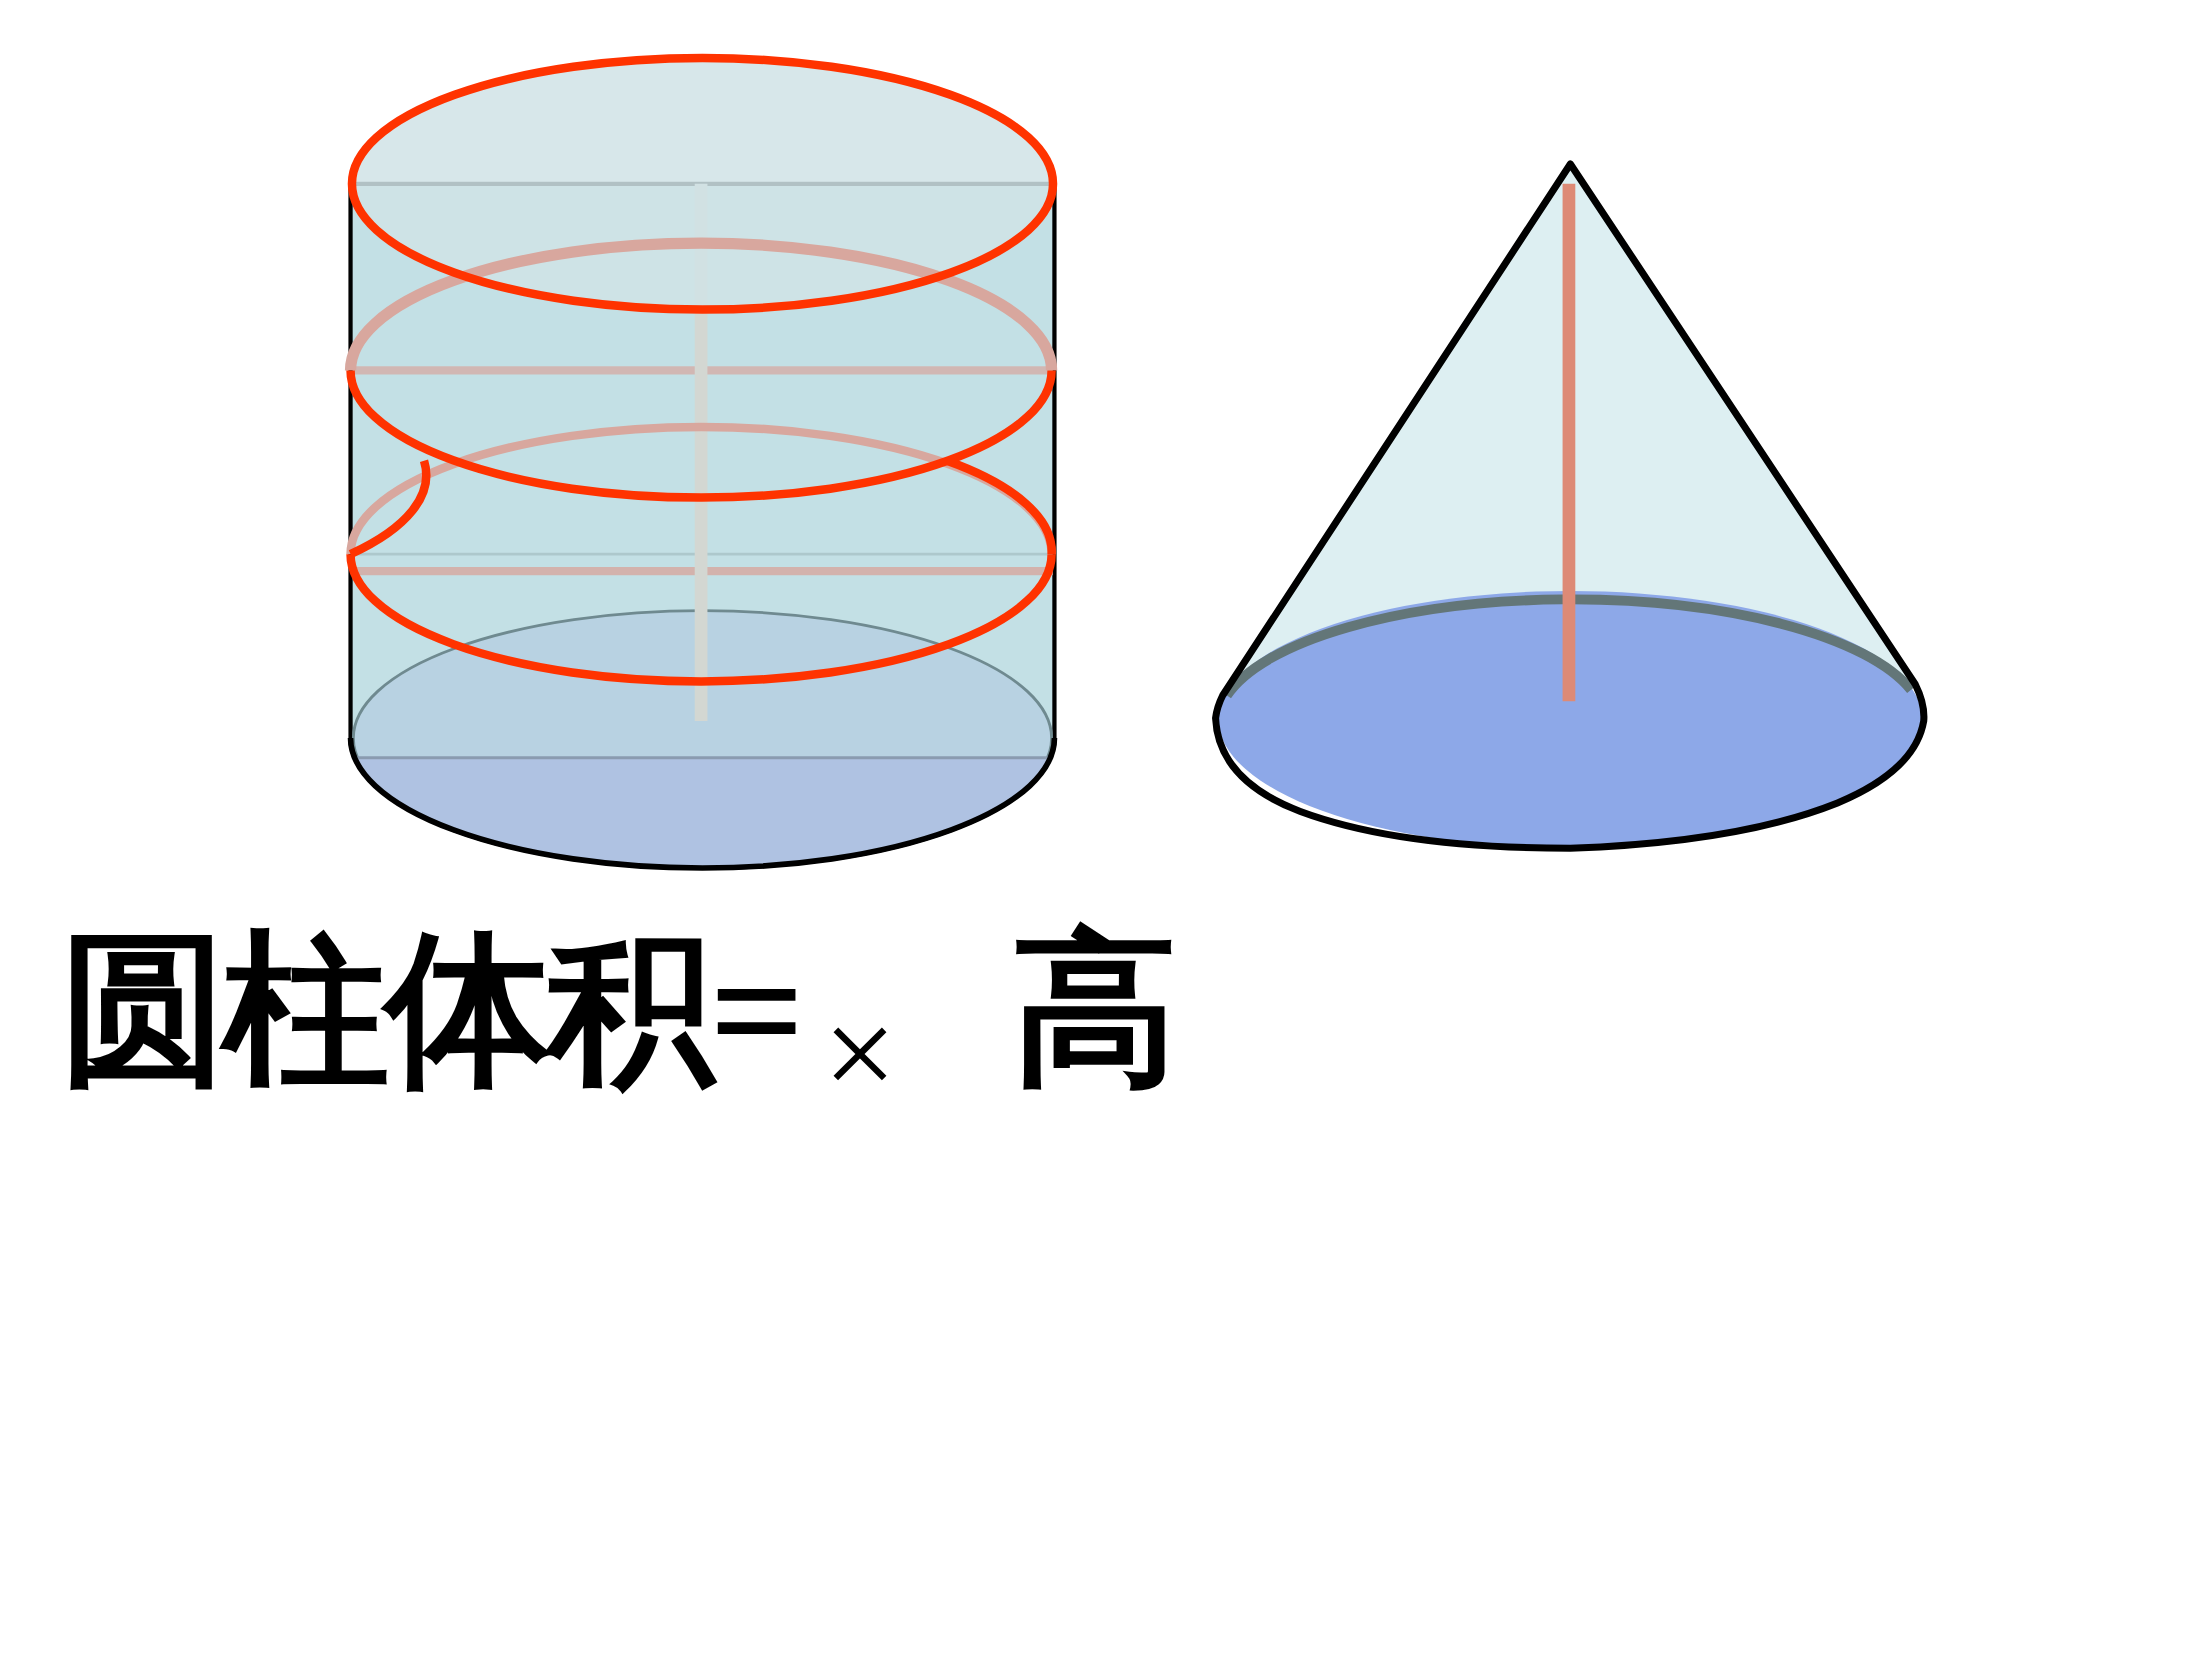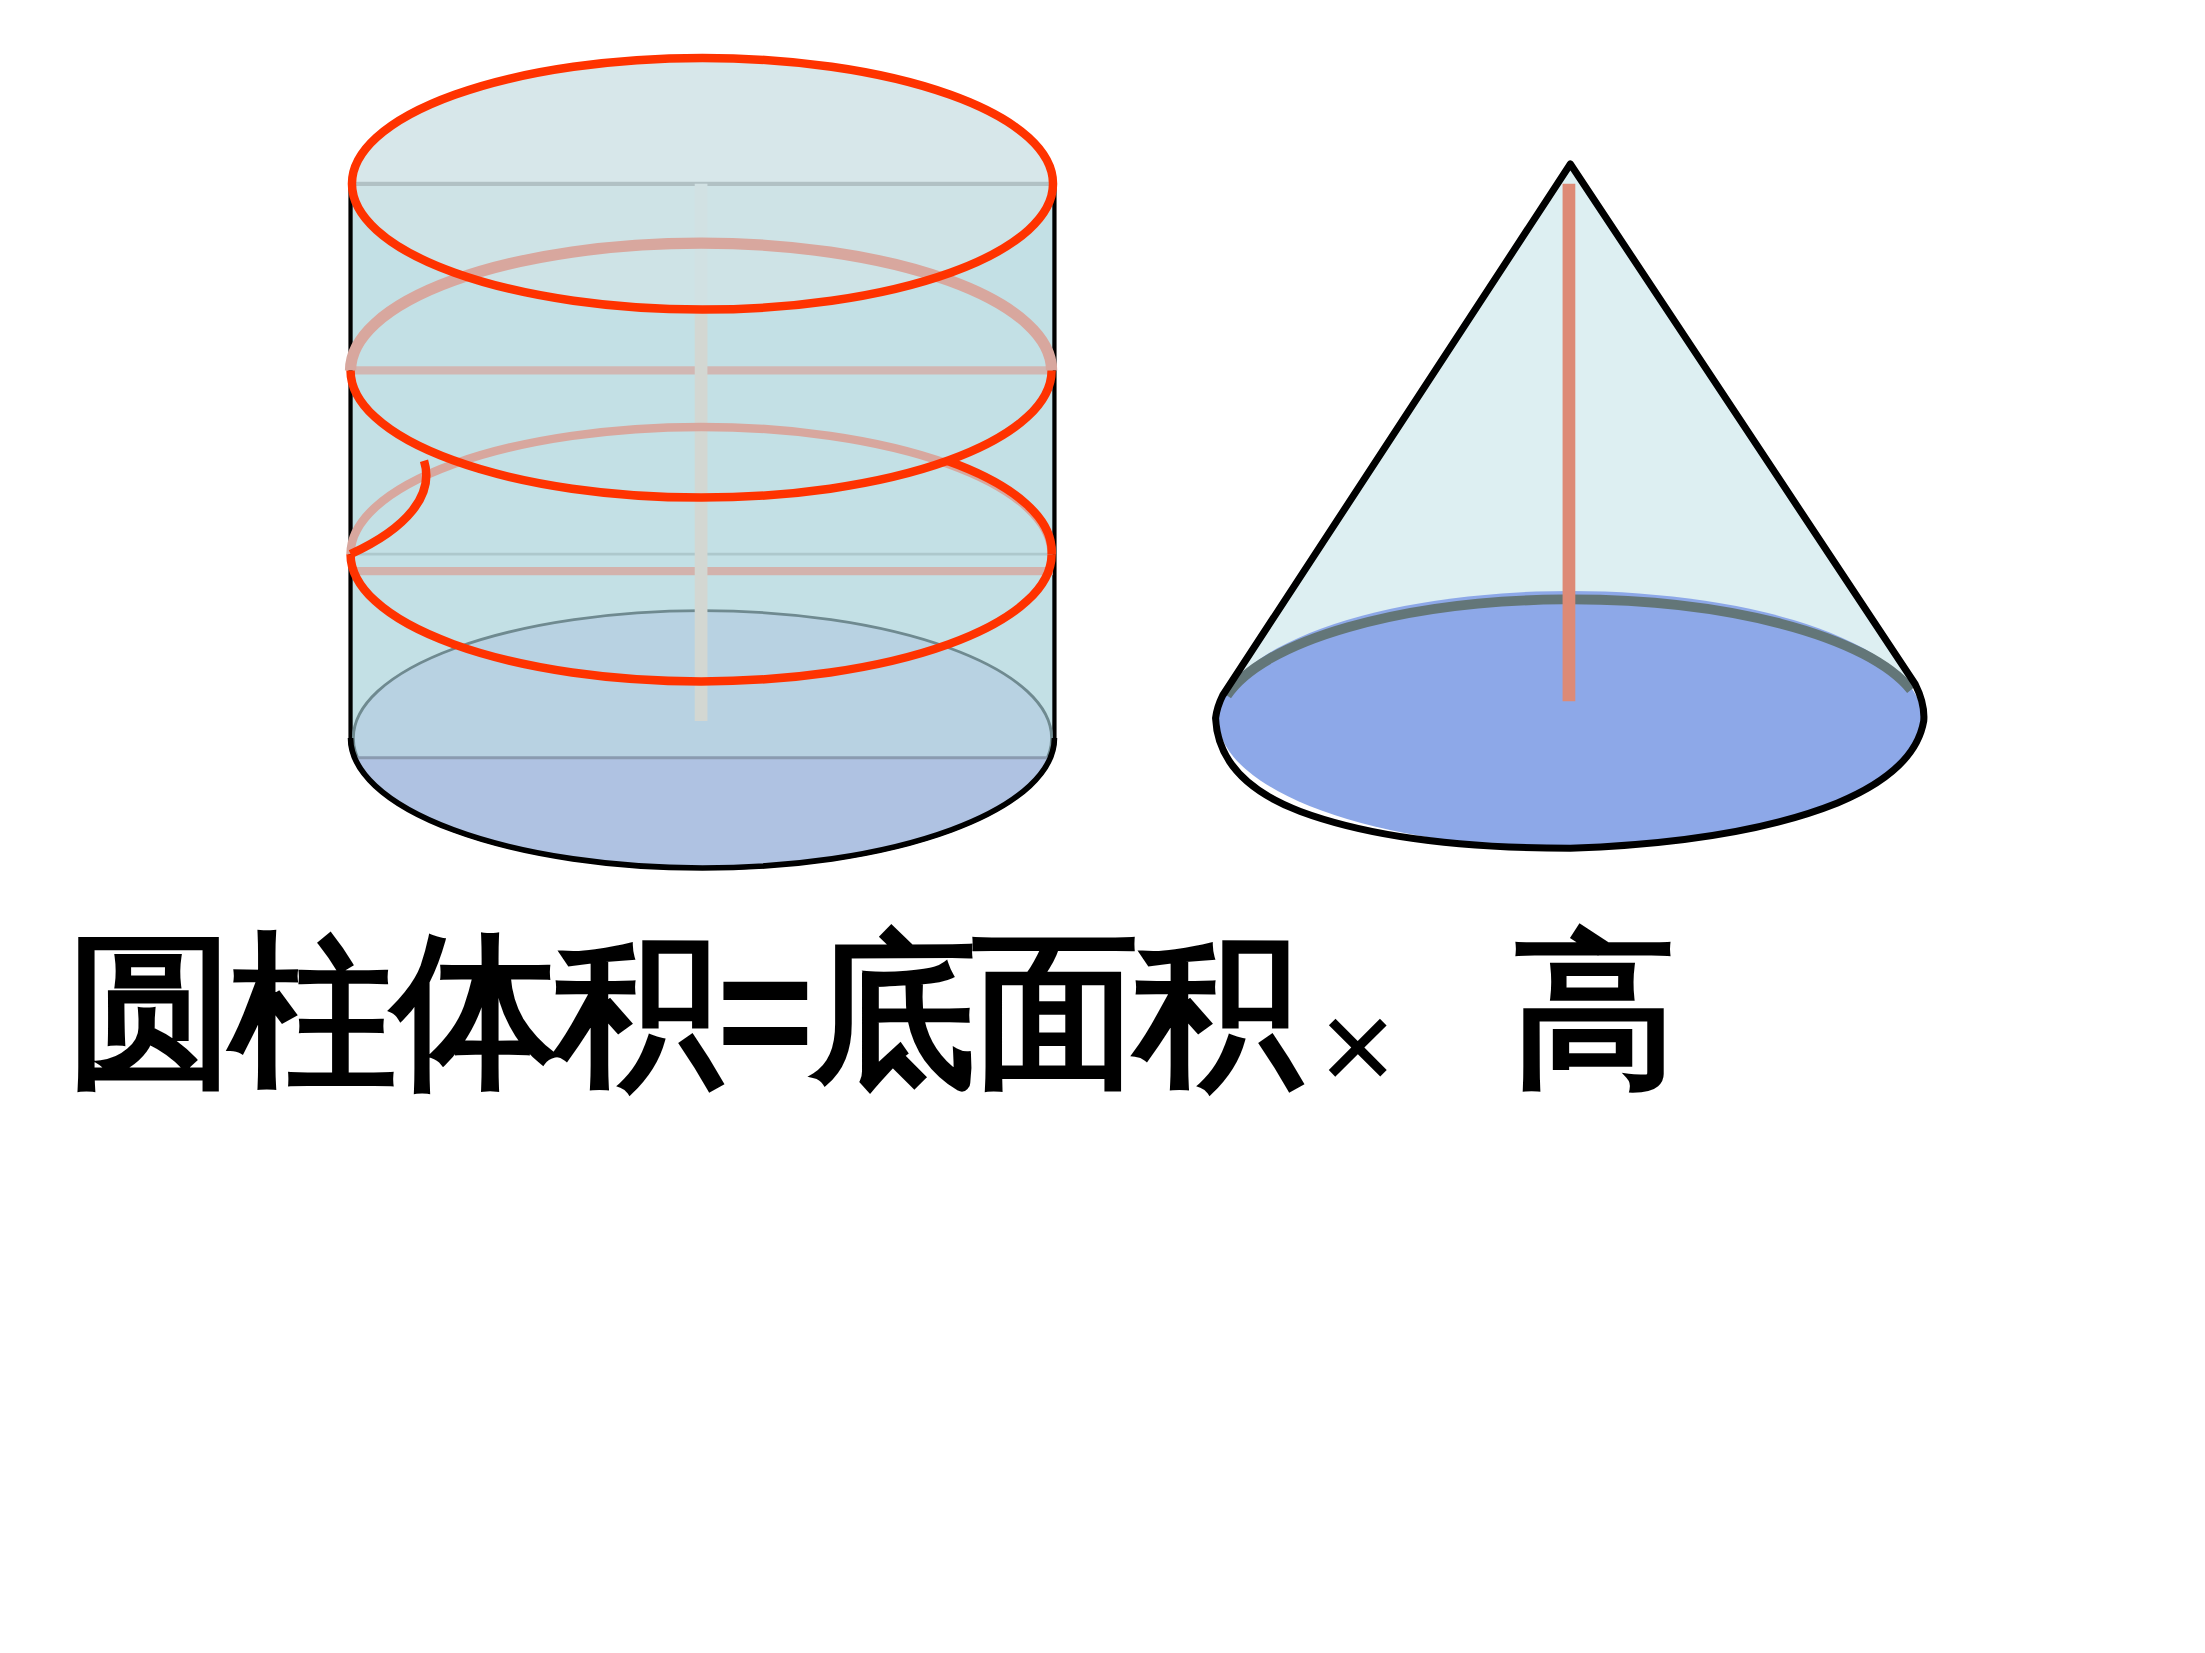--- a/index.html
+++ b/index.html
@@ -1,19 +1,19 @@
 <!DOCTYPE html>
 <html style="font-size:12.3px"><head>
 <meta charset="utf-8">
 <style>
   html, body { margin:0; padding:0; background:#ffffff; }
   body { width:2205px; height:1654px; position:relative; overflow:hidden; }
   #stage { position:absolute; left:0; top:0; width:2205px; height:1654px; }
-  .formula { position:absolute; top:919px; left:67px; height:184px; display:flex; align-items:center;
-    font-family:Liberation Sans, sans-serif; font-weight:bold; color:#000; }
+  .formula { position:absolute; top:919px; left:60px; height:184px; display:flex; 
+    font-family:Liberation Serif, serif; font-weight:bold; color:#000; }
   .formula .term { font-size:167px; line-height:184px; letter-spacing:-4.6px; }
   .formula .times { font-size:130px; font-weight:normal; margin-left:23px; margin-right:115px; margin-top:69px; line-height:130px; }
 </style>
 </head>
 <body>
 
 <svg id="stage" viewBox="0 0 1560 1170" preserveAspectRatio="none" xmlns="http://www.w3.org/2000/svg">
 
   <g>
 
@@ -47,17 +47,16 @@
     <ellipse cx="1111" cy="509" rx="249" ry="91" fill="#8DA8E8"></ellipse>
     <path d="M868,492 A250,88 0 0 1 1352,488" fill="none" stroke="#637678" stroke-width="7"></path>
     <line x1="1110" y1="130" x2="1110" y2="496" stroke="#DD8A76" stroke-width="9"></line>
     <path d="M865,492 L1111,116 L1355,484 Q1362,498 1361,510 Q1355,545 1300,568 Q1230,596 1111,600 Q990,600 920,574 Q862,552 860,508 Q861,500 865,492 Z" fill="none" stroke="#000" stroke-width="5" stroke-linejoin="round"></path>
   </g>
 </svg>
 
 <div class="formula">
   <span class="term">圆柱体积</span>
   <span class="term">=</span>
-  <span class="term">底面积</span>
   <span class="times">×</span>
   <span class="term">高</span>
 </div>
 
 
 </body></html>

